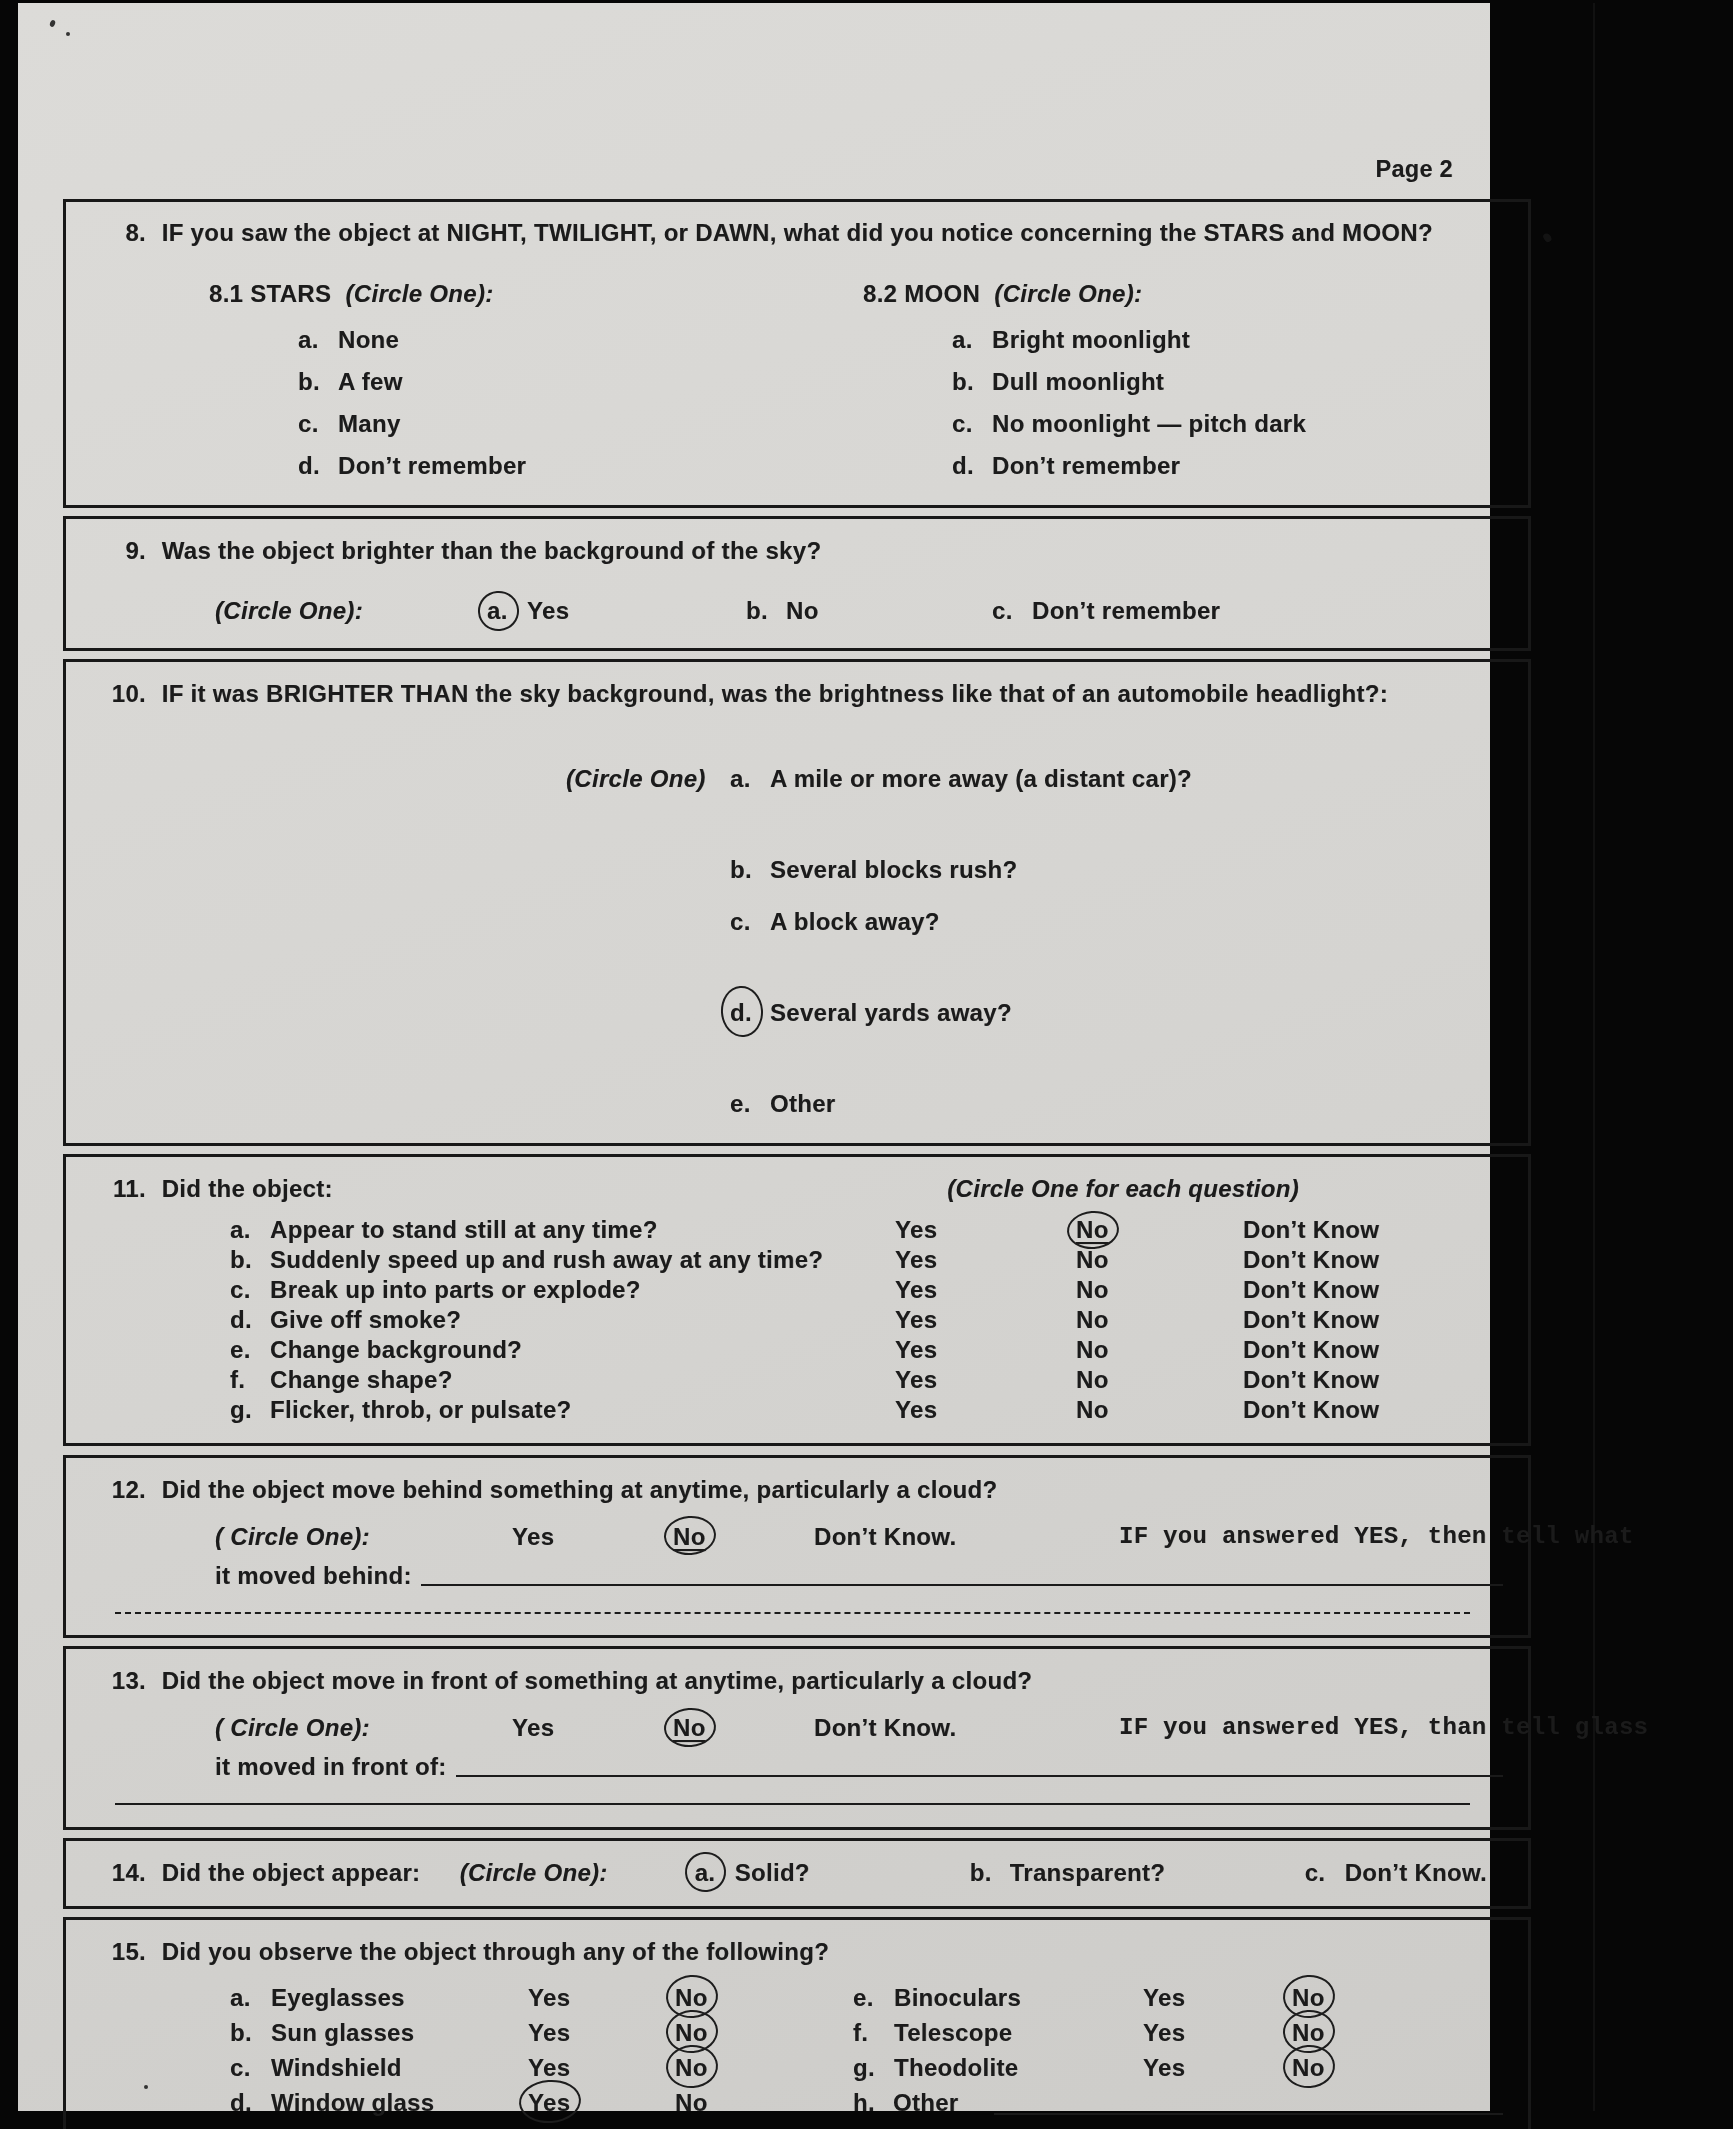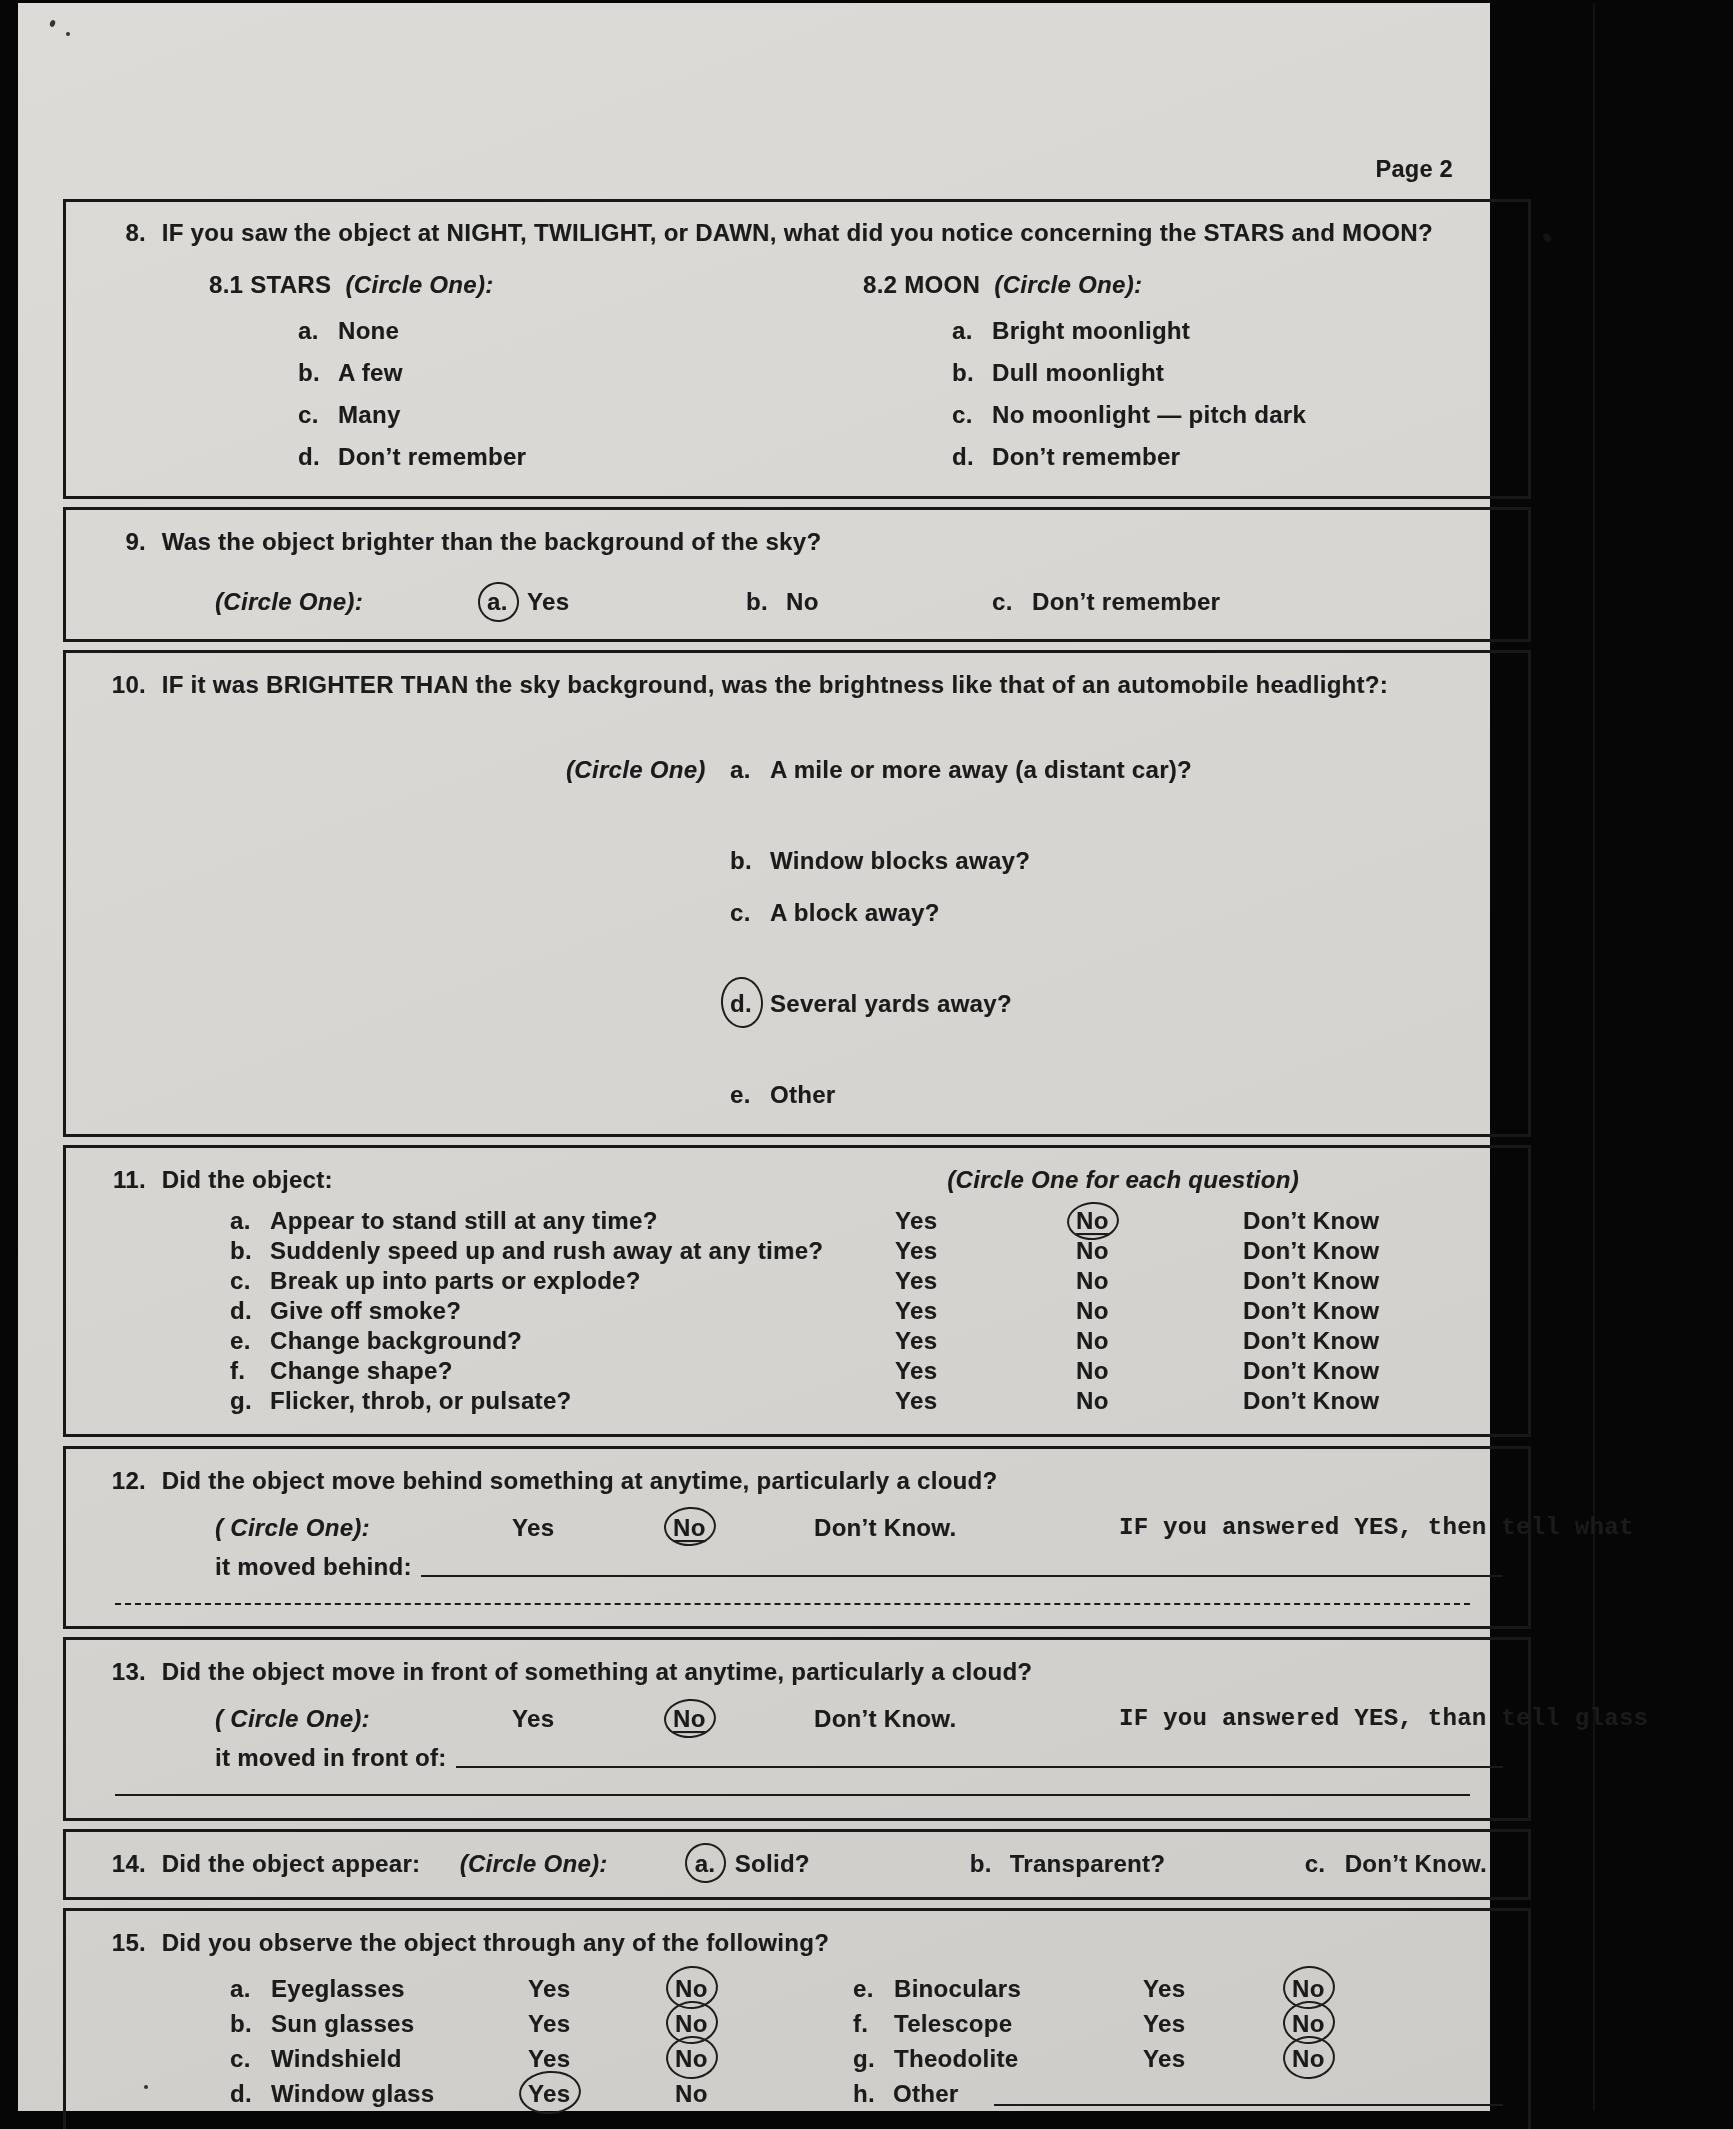--- a/index.html
+++ b/index.html
@@ -27,21 +27,21 @@
   .lt{display:inline-block;width:40px;flex:none;}
 
   
   .circ{position:relative;display:inline-block;}
   .circ::after{content:"";position:absolute;left:-9.4px;right:-10.5px;top:-4.7px;bottom:-3.7px;
                border:2.6px solid #1d1d1d;border-radius:50%;transform:rotate(-4deg);}
   .circ-u{text-decoration:underline;text-decoration-thickness:2.1px;text-underline-offset:3.7px;}
 
   
   .q8-cols{display:flex;margin-left:120px;margin-top:22px;}
-  .q8-col{width:654px;flex:none;}
+  .q8-col{width:654px;flex:none;margin-top:9px;}
   .q8-col.moon{width:auto;flex:1;}
   .subhead{margin-bottom:10.5px;}
   .subhead .it{margin-left:7.3px;}
   .opts{margin-left:89px;}
   .opt{display:flex;line-height:42px;}
 
   
   .q9-row{display:flex;margin:29px 0 3.1px 126px;line-height:1.3;}
   .q9-c1{width:272px;flex:none;}
   .q9-a{width:259px;flex:none;display:flex;}
@@ -191,21 +191,21 @@
         <span class="qtext">IF it was BRIGHTER THAN the sky background, was the brightness like that of an automobile headlight?:</span>
       </div>
       <div class="q10-opts">
         <div class="q10-opt first">
           <span class="q10-co it">(Circle One)</span>
           <span class="lt">a.</span>
           <span>A mile or more away (a distant car)?</span>
         </div>
         <div class="q10-opt">
             <span class="lt">b.</span>
-            <span>Window blocks away?</span>
+            <span>Several blocks rush?</span>
           </div>
         <div class="q10-opt gapped">
             <span class="lt">c.</span>
             <span>A block away?</span>
           </div>
         <div class="q10-opt">
             <span class="lt"><span class="circ">d.</span></span>
             <span>Several yards away?</span>
           </div>
         <div class="q10-opt">

